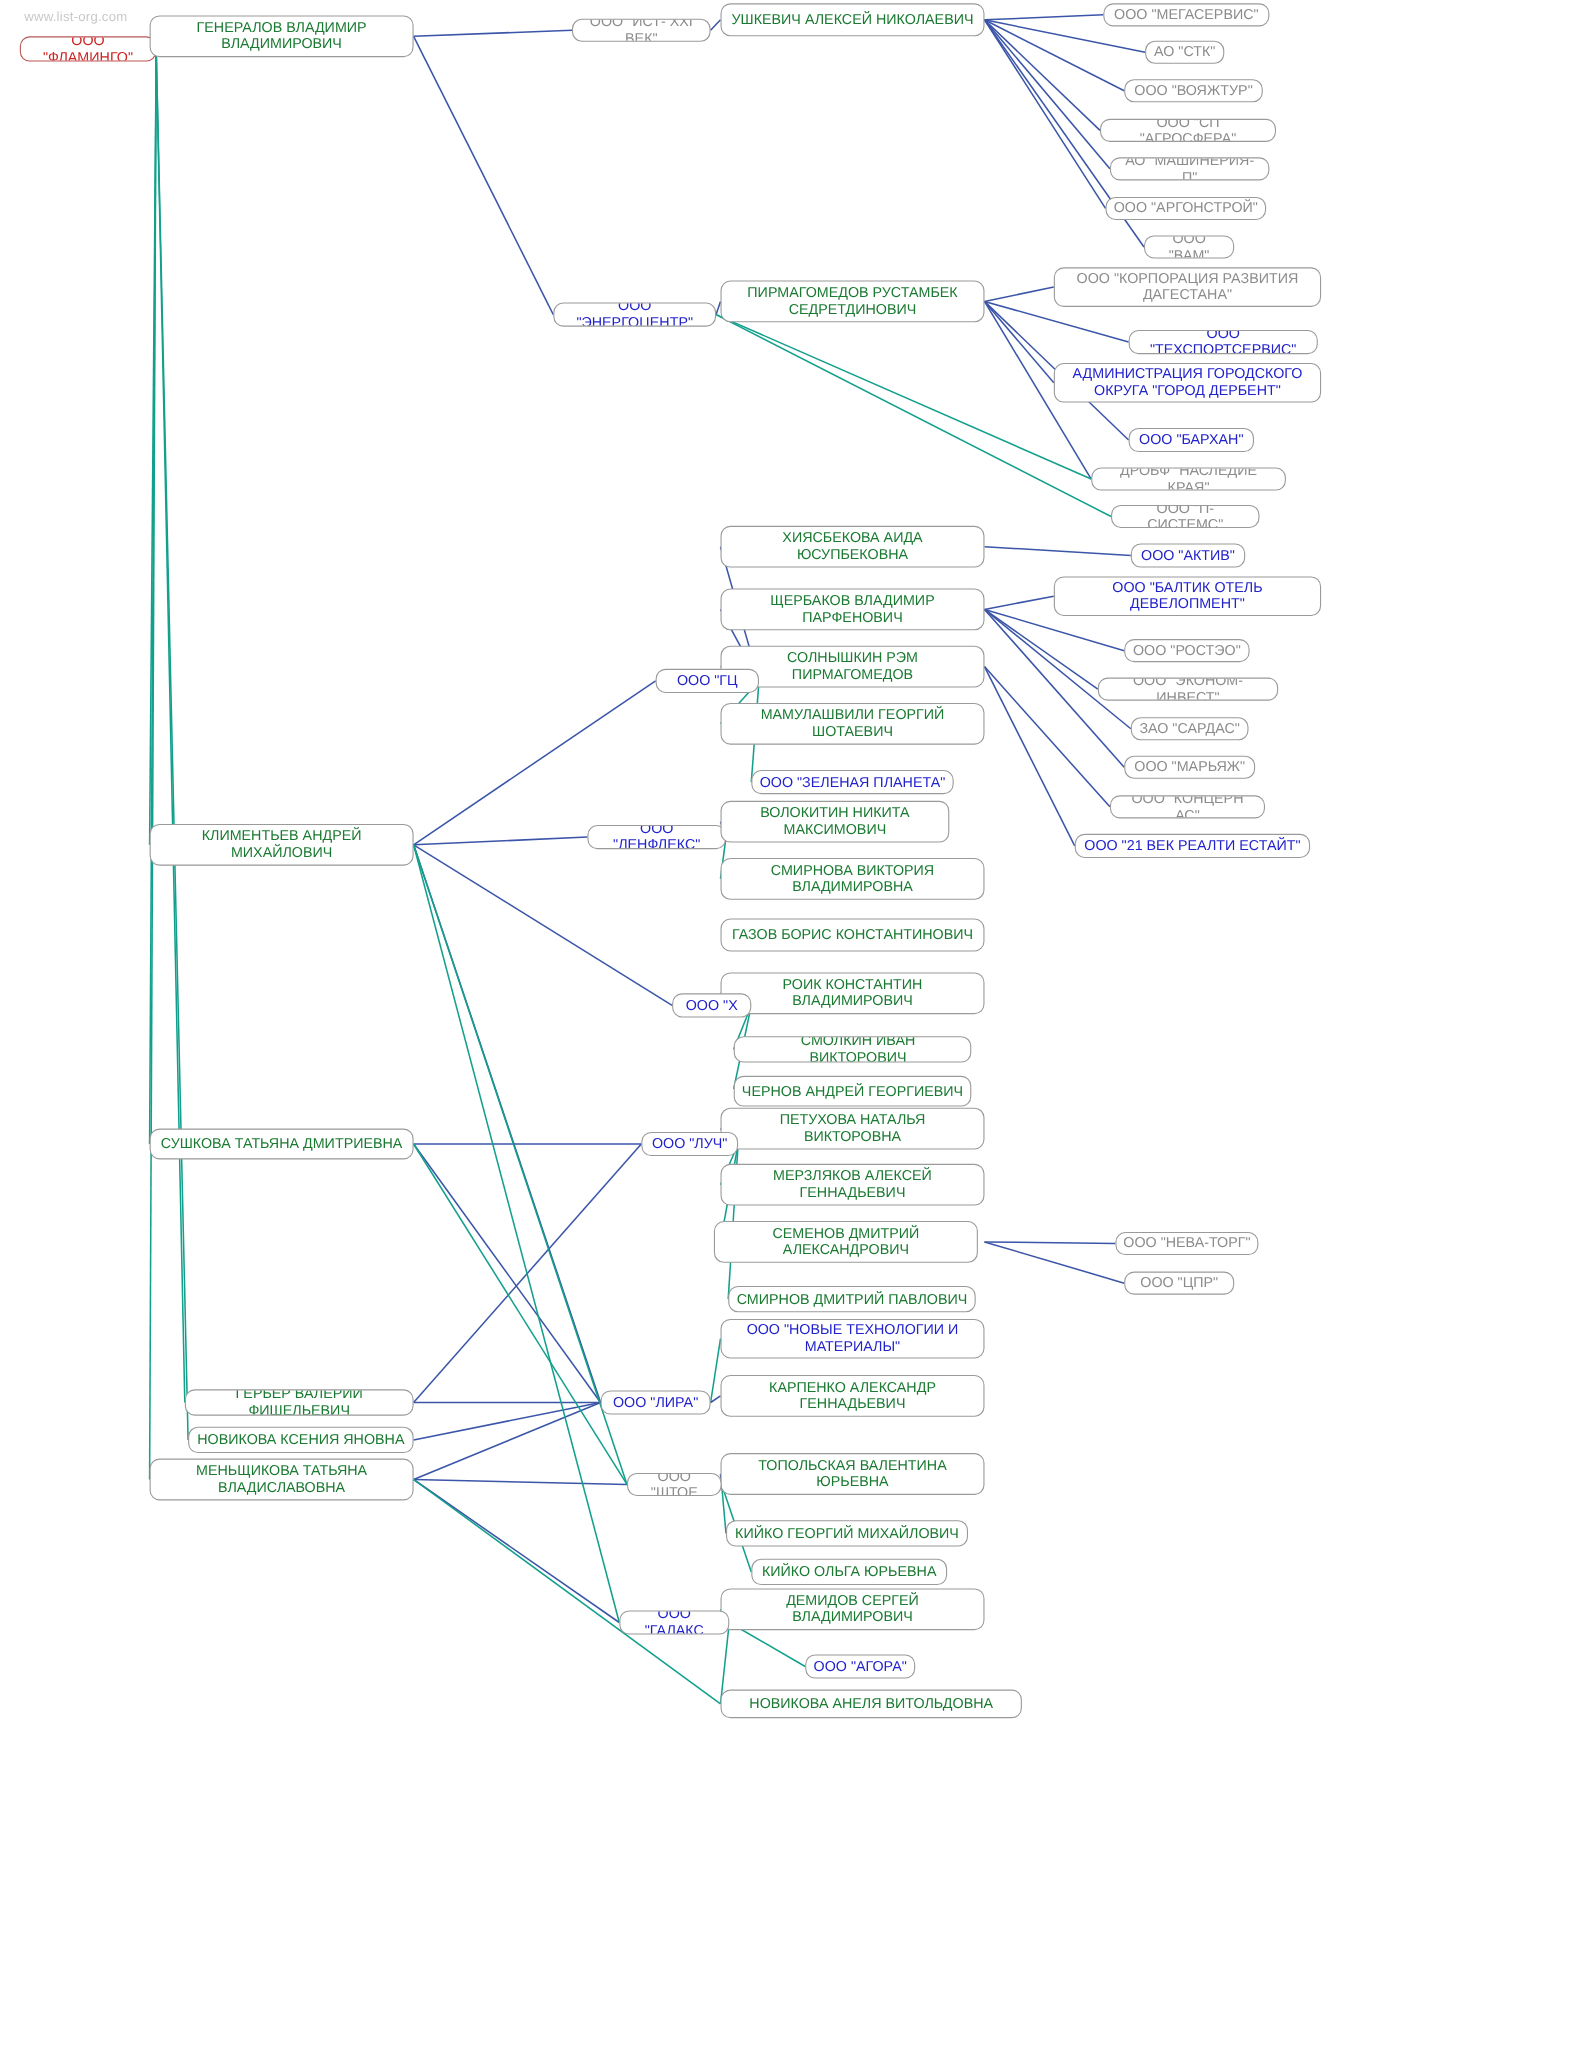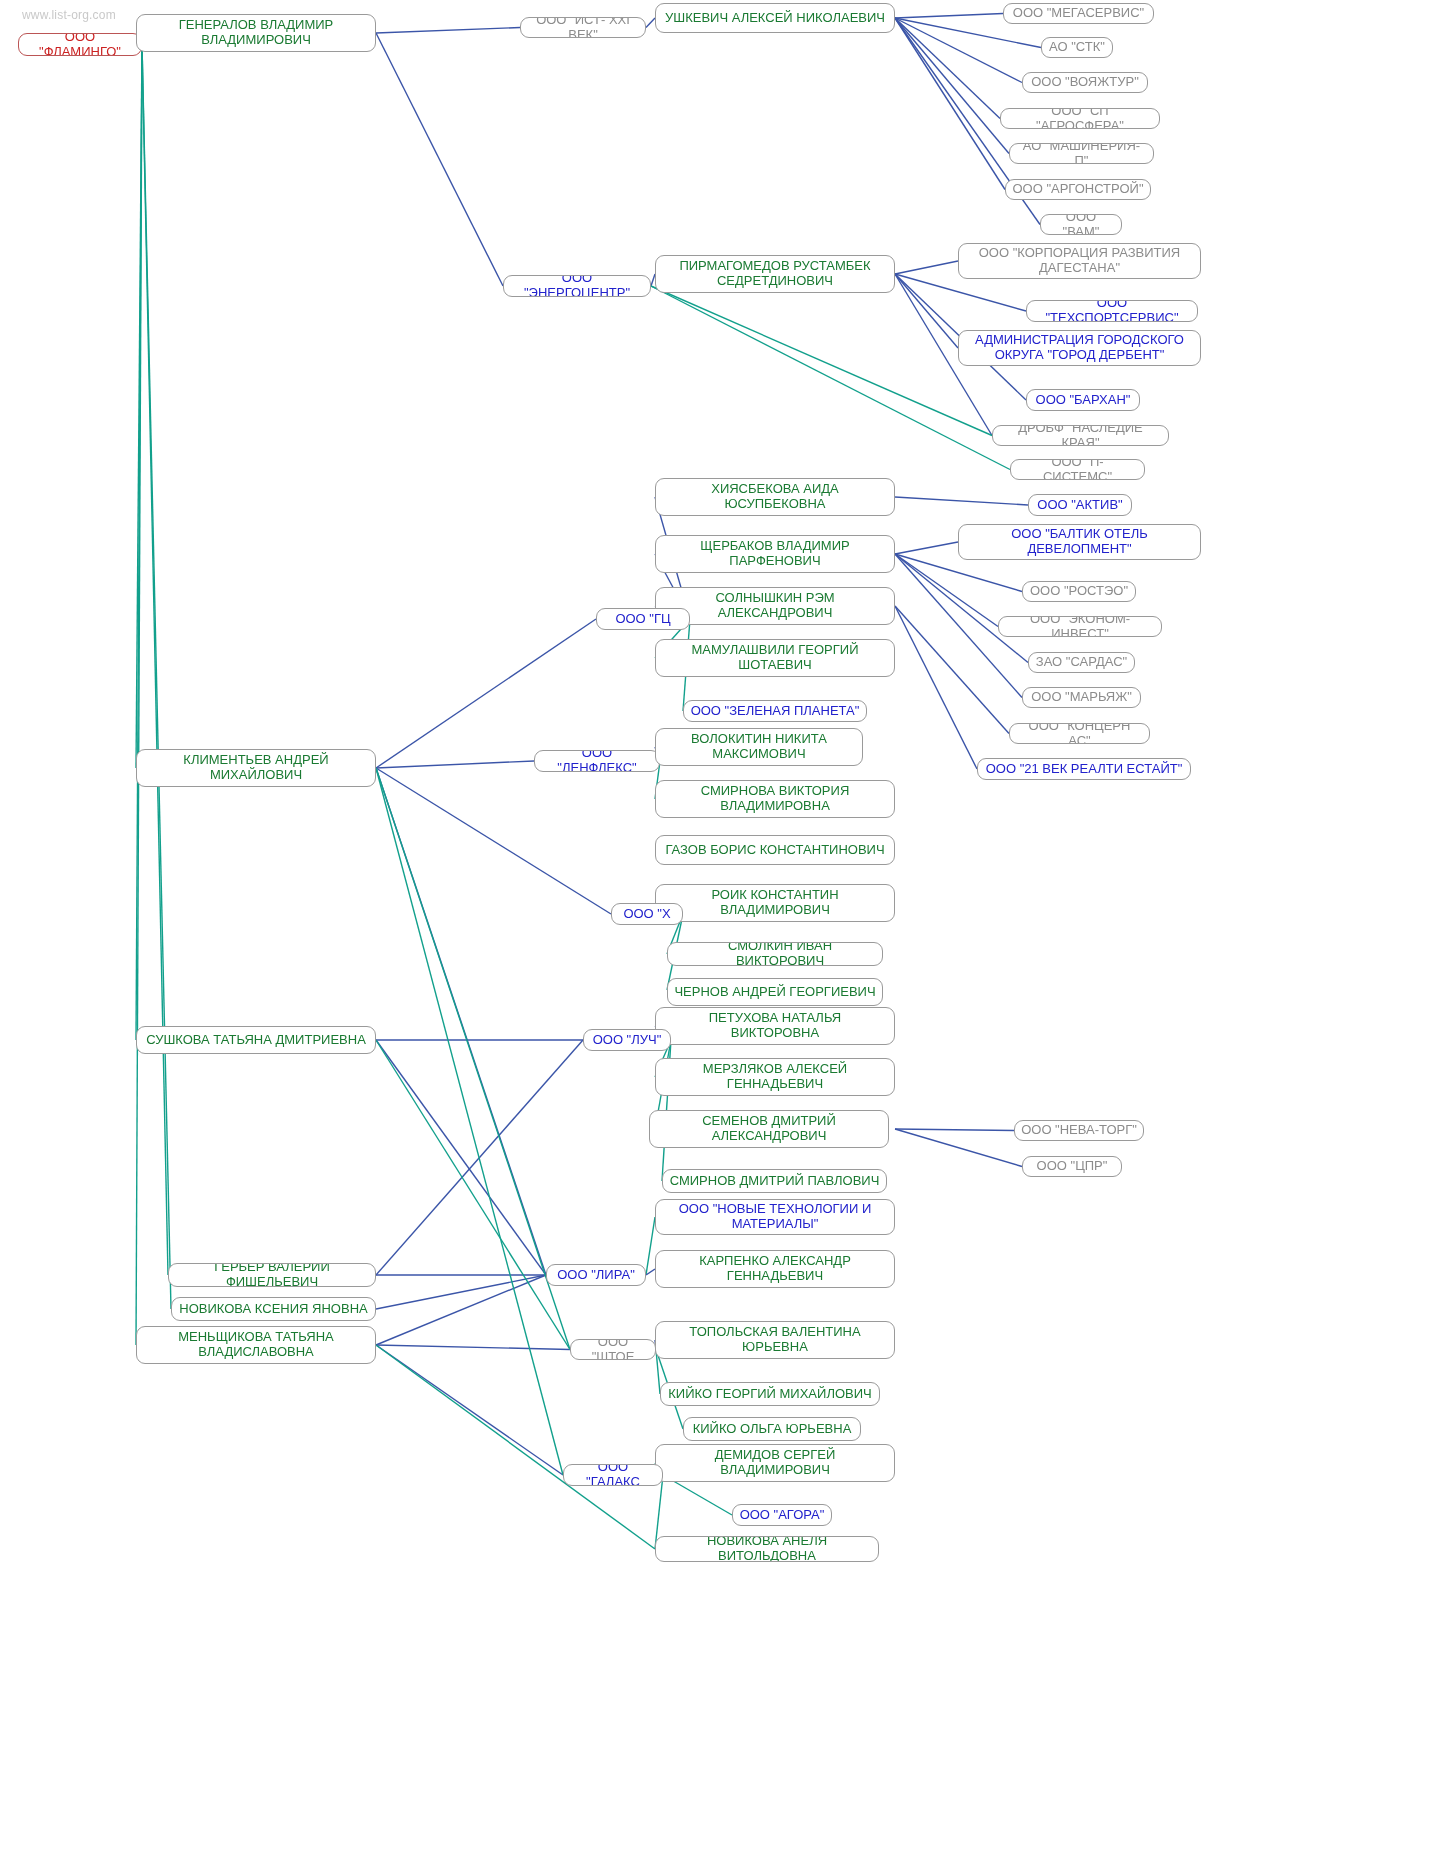--- a/index.html
+++ b/index.html
@@ -155,21 +155,21 @@
     <div class="node orggray" style="left: 992px; top: 425px; width: 177px; height: 21px;">ДРОБФ "НАСЛЕДИЕ КРАЯ"</div>
     <div class="node orggray" style="left: 1010px; top: 459px; width: 135px; height: 21px;">ООО "П-СИСТЕМС"</div>
     <div class="node person" style="left: 655px; top: 478px; width: 240px; height: 38px;">ХИЯСБЕКОВА АИДА
 ЮСУПБЕКОВНА</div>
     <div class="node orgblue" style="left: 1028px; top: 494px; width: 104px; height: 22px;">ООО "АКТИВ"</div>
     <div class="node person" style="left: 655px; top: 535px; width: 240px; height: 38px;">ЩЕРБАКОВ ВЛАДИМИР
 ПАРФЕНОВИЧ</div>
     <div class="node orgblue" style="left: 958px; top: 524px; width: 243px; height: 36px;">ООО "БАЛТИК ОТЕЛЬ
 ДЕВЕЛОПМЕНТ"</div>
     <div class="node person" style="left: 655px; top: 587px; width: 240px; height: 38px;">СОЛНЫШКИН РЭМ
-АЛЕКСАНДРОВИЧ</div>
+ПИРМАГОМЕДОВ</div>
     <div class="node orggray" style="left: 1022px; top: 581px; width: 114px; height: 21px;">ООО "РОСТЭО"</div>
     <div class="node person" style="left: 655px; top: 639px; width: 240px; height: 38px;">МАМУЛАШВИЛИ ГЕОРГИЙ
 ШОТАЕВИЧ</div>
     <div class="node orggray" style="left: 998px; top: 616px; width: 164px; height: 21px;">ООО "ЭКОНОМ-ИНВЕСТ"</div>
     <div class="node orggray" style="left: 1028px; top: 652px; width: 107px; height: 21px;">ЗАО "САРДАС"</div>
     <div class="node orggray" style="left: 1022px; top: 687px; width: 119px; height: 21px;">ООО "МАРЬЯЖ"</div>
     <div class="node orggray" style="left: 1009px; top: 723px; width: 141px; height: 21px;">ООО "КОНЦЕРН АС"</div>
     <div class="node orgblue" style="left: 683px; top: 700px; width: 184px; height: 22px;">ООО "ЗЕЛЕНАЯ ПЛАНЕТА"</div>
     <div class="node orgblue" style="left: 977px; top: 758px; width: 214px; height: 22px;">ООО "21 ВЕК РЕАЛТИ ЕСТАЙТ"</div>
     <div class="node orgblue" style="left: 596px; top: 608px; width: 94px; height: 22px;">ООО "ГЦ</div>
@@ -208,14 +208,14 @@
 ВЛАДИСЛАВОВНА</div>
     <div class="node person" style="left: 655px; top: 1321px; width: 240px; height: 38px;">ТОПОЛЬСКАЯ ВАЛЕНТИНА
 ЮРЬЕВНА</div>
     <div class="node orggray" style="left: 570px; top: 1339px; width: 86px; height: 21px;">ООО "ШТОЕ</div>
     <div class="node person" style="left: 660px; top: 1382px; width: 220px; height: 24px;">КИЙКО ГЕОРГИЙ МИХАЙЛОВИЧ</div>
     <div class="node person" style="left: 683px; top: 1417px; width: 178px; height: 24px;">КИЙКО ОЛЬГА ЮРЬЕВНА</div>
     <div class="node person" style="left: 655px; top: 1444px; width: 240px; height: 38px;">ДЕМИДОВ СЕРГЕЙ
 ВЛАДИМИРОВИЧ</div>
     <div class="node orgblue" style="left: 563px; top: 1464px; width: 100px; height: 22px;">ООО "ГАЛАКС</div>
     <div class="node orgblue" style="left: 732px; top: 1504px; width: 100px; height: 22px;">ООО "АГОРА"</div>
-    <div class="node person" style="left: 655px; top: 1536px; width: 224px; height: 26px; text-align: center;">НОВИКОВА АНЕЛЯ ВИТОЛЬДОВНА</div>
+    <div class="node person" style="left: 655px; top: 1536px; width: 274px; height: 26px; text-align: center;">НОВИКОВА АНЕЛЯ ВИТОЛЬДОВНА</div>
   </div>
 
 </body></html>

